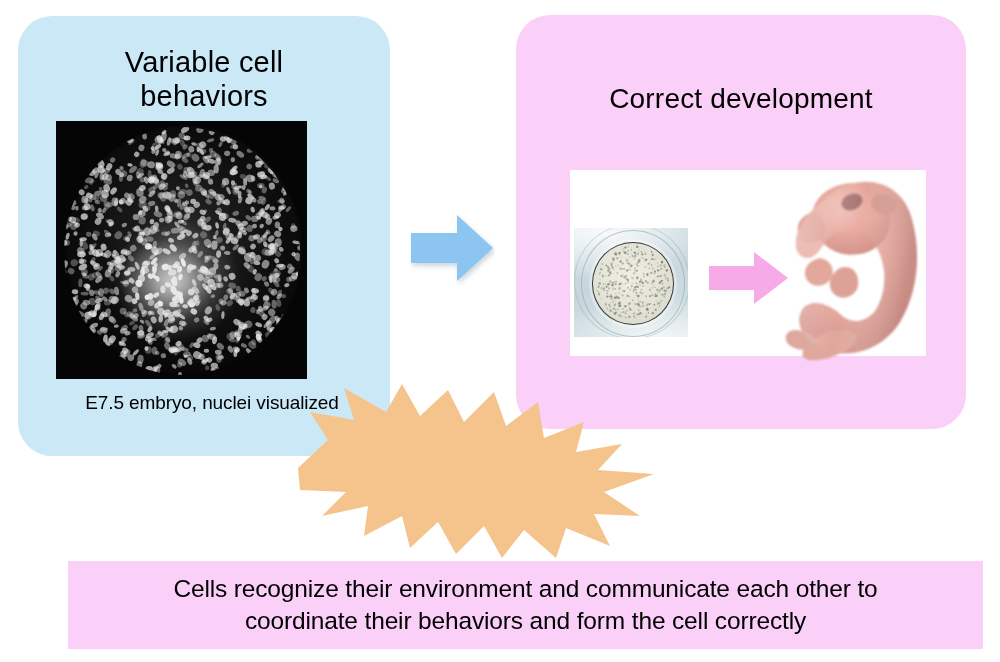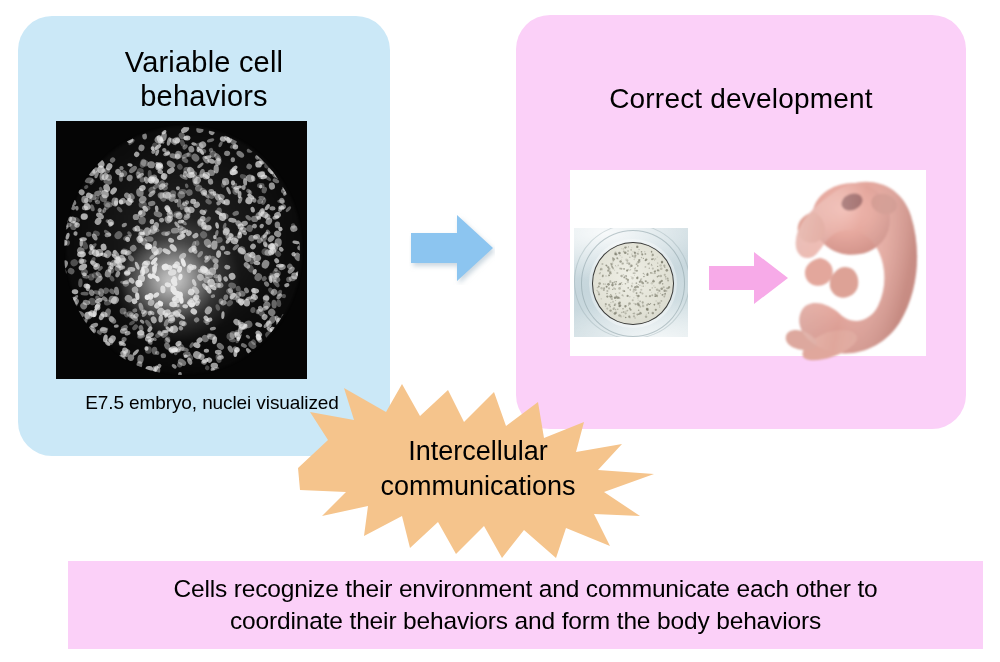--- a/index.html
+++ b/index.html
@@ -1692,22 +1692,20 @@
   <div class="starburst">
     <svg viewBox="0 0 360 178" preserveAspectRatio="none">
       <polygon points="
         0,86  30,58  12,30  56,38  46,6  88,30  104,2  122,34
         150,8  166,40  196,10  208,44  240,20  246,56  286,40
         278,70  324,62  300,88  356,92  306,110  342,134  296,132
         312,164  268,146  258,176  226,148  204,176  186,144
         158,172  140,140  112,166  104,134  66,154  70,124
         24,134  48,110  2,108" fill="#f5c48c"></polygon>
     </svg>
-    <div class="starburst-label">Intercellular
-communications</div>
   </div>
 
   <div class="bottom-bar">
     <div class="bottom-text">Cells recognize their environment and communicate each other to
-coordinate their behaviors and form the body behaviors</div>
+coordinate their behaviors and form the cell correctly</div>
   </div>
 
 </div>
 
 </body></html>

